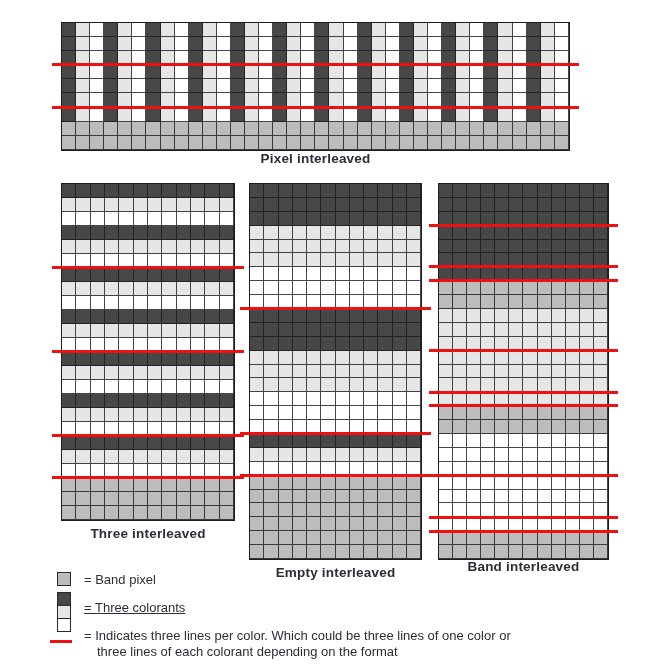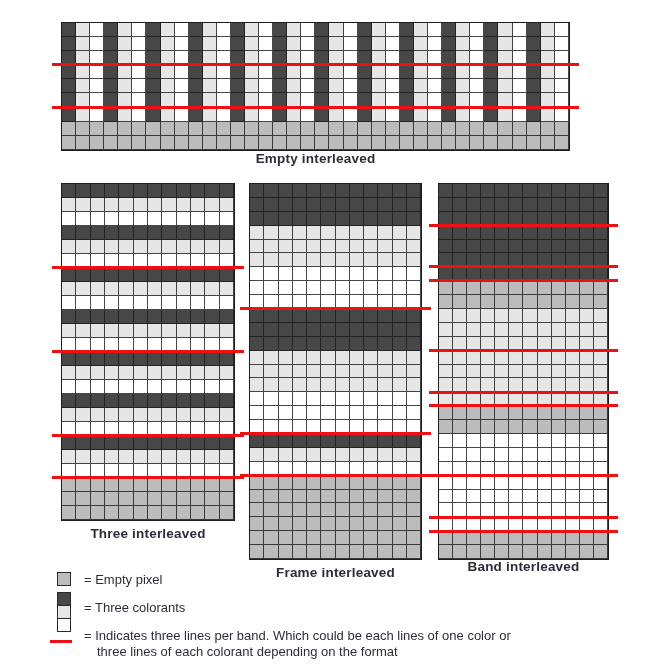--- a/index.html
+++ b/index.html
@@ -46,21 +46,21 @@
   #grid-frame { left:438px; top:183px; }
 
   #label-pixel { left:61px;  top:151px; width:509px; }
   #label-line  { left:61px;  top:526px; width:174px; }
   #label-band  { left:249px; top:565px; width:173px; }
   #label-frame { left:438px; top:559px; width:171px; }
 
   #legend-empty-swatch { left:57px; top:572px; }
   #legend-red-swatch   { left:50px; top:640px; width:22px; }
   #legend-text-empty     { left:84px; top:572px; }
-  #legend-text-colorants { left:84px; top:600px; }
+  #legend-text-colorants { left:84px; top:600px;text-decoration:underline; }
   #legend-text-red-1     { left:84px; top:628px; }
   #legend-text-red-2     { left:97px; top:644px; }
 </style>
 </head>
 <body>
 
 <div class="grid" id="grid-pixel" style="grid-template-columns: repeat(36, 14.08px); grid-auto-rows: 14.1px;">
     <div class="cell" style="background: rgb(71, 71, 71);"></div>
     <div class="cell" style="background: rgb(230, 230, 230);"></div>
     <div class="cell" style="background: rgb(255, 255, 255);"></div>
@@ -381,21 +381,21 @@
     <div class="cell" style="background: rgb(188, 188, 188);"></div>
     <div class="cell" style="background: rgb(188, 188, 188);"></div>
     <div class="cell" style="background: rgb(188, 188, 188);"></div>
     <div class="cell" style="background: rgb(188, 188, 188);"></div>
     <div class="cell" style="background: rgb(188, 188, 188);"></div>
     <div class="cell" style="background: rgb(188, 188, 188);"></div>
     <div class="cell" style="background: rgb(188, 188, 188);"></div>
     <div class="red-line" style="top: 40.3px; background: rgb(238, 17, 17);"></div>
     <div class="red-line" style="top: 82.6px; background: rgb(238, 17, 17);"></div>
   </div>
-<div class="grid-label" id="label-pixel">Empty interleaved</div>
+<div class="grid-label" id="label-pixel">Pixel interleaved</div>
 
 <div class="grid" id="grid-line" style="grid-template-columns: repeat(12, 14.33px); grid-auto-rows: 14px;">
     <div class="cell" style="background: rgb(71, 71, 71);"></div>
     <div class="cell" style="background: rgb(71, 71, 71);"></div>
     <div class="cell" style="background: rgb(71, 71, 71);"></div>
     <div class="cell" style="background: rgb(71, 71, 71);"></div>
     <div class="cell" style="background: rgb(71, 71, 71);"></div>
     <div class="cell" style="background: rgb(71, 71, 71);"></div>
     <div class="cell" style="background: rgb(71, 71, 71);"></div>
     <div class="cell" style="background: rgb(71, 71, 71);"></div>
@@ -1008,21 +1008,21 @@
     <div class="cell" style="background: rgb(188, 188, 188);"></div>
     <div class="cell" style="background: rgb(188, 188, 188);"></div>
     <div class="cell" style="background: rgb(188, 188, 188);"></div>
     <div class="cell" style="background: rgb(188, 188, 188);"></div>
     <div class="cell" style="background: rgb(188, 188, 188);"></div>
     <div class="cell" style="background: rgb(188, 188, 188);"></div>
     <div class="red-line" style="top: 123.1px; background: rgb(238, 17, 17);"></div>
     <div class="red-line" style="top: 248.2px; background: rgb(238, 17, 17);"></div>
     <div class="red-line" style="top: 289.9px; background: rgb(238, 17, 17);"></div>
   </div>
-<div class="grid-label" id="label-band">Frame interleaved</div>
+<div class="grid-label" id="label-band">Empty interleaved</div>
 
 <div class="grid" id="grid-frame" style="grid-template-columns: repeat(12, 14.08px); grid-auto-rows: 13.9px;">
     <div class="cell" style="background: rgb(71, 71, 71);"></div>
     <div class="cell" style="background: rgb(71, 71, 71);"></div>
     <div class="cell" style="background: rgb(71, 71, 71);"></div>
     <div class="cell" style="background: rgb(71, 71, 71);"></div>
     <div class="cell" style="background: rgb(71, 71, 71);"></div>
     <div class="cell" style="background: rgb(71, 71, 71);"></div>
     <div class="cell" style="background: rgb(71, 71, 71);"></div>
     <div class="cell" style="background: rgb(71, 71, 71);"></div>
@@ -1349,25 +1349,25 @@
     <div class="red-line" style="top: 206.5px; background: rgb(238, 17, 17);"></div>
     <div class="red-line" style="top: 220.4px; background: rgb(238, 17, 17);"></div>
     <div class="red-line" style="top: 289.9px; background: rgb(238, 17, 17);"></div>
     <div class="red-line" style="top: 331.6px; background: rgb(238, 17, 17);"></div>
     <div class="red-line" style="top: 345.5px; background: rgb(238, 17, 17);"></div>
   </div>
 <div class="grid-label" id="label-frame">Band interleaved</div>
 
 <div>
   <div class="swatch" id="legend-empty-swatch" style="background: rgb(188, 188, 188);"></div>
-  <div class="legend-text" id="legend-text-empty">= Empty pixel</div>
+  <div class="legend-text" id="legend-text-empty">= Band pixel</div>
 
   <div class="stack">
     <div class="sq" style="background: rgb(71, 71, 71);"></div>
     <div class="sq" style="background: rgb(230, 230, 230);"></div>
     <div class="sq" style="background: rgb(255, 255, 255);"></div>
   </div>
   <div class="legend-text" id="legend-text-colorants">= Three colorants</div>
 
   <div class="red-swatch" id="legend-red-swatch" style="background: rgb(238, 17, 17);"></div>
-  <div class="legend-text" id="legend-text-red-1">= Indicates three lines per band. Which could be each lines of one color or</div>
+  <div class="legend-text" id="legend-text-red-1">= Indicates three lines per color. Which could be three lines of one color or</div>
   <div class="legend-text" id="legend-text-red-2">three lines of each colorant depending on the format</div>
 </div>
 
 </body></html>

